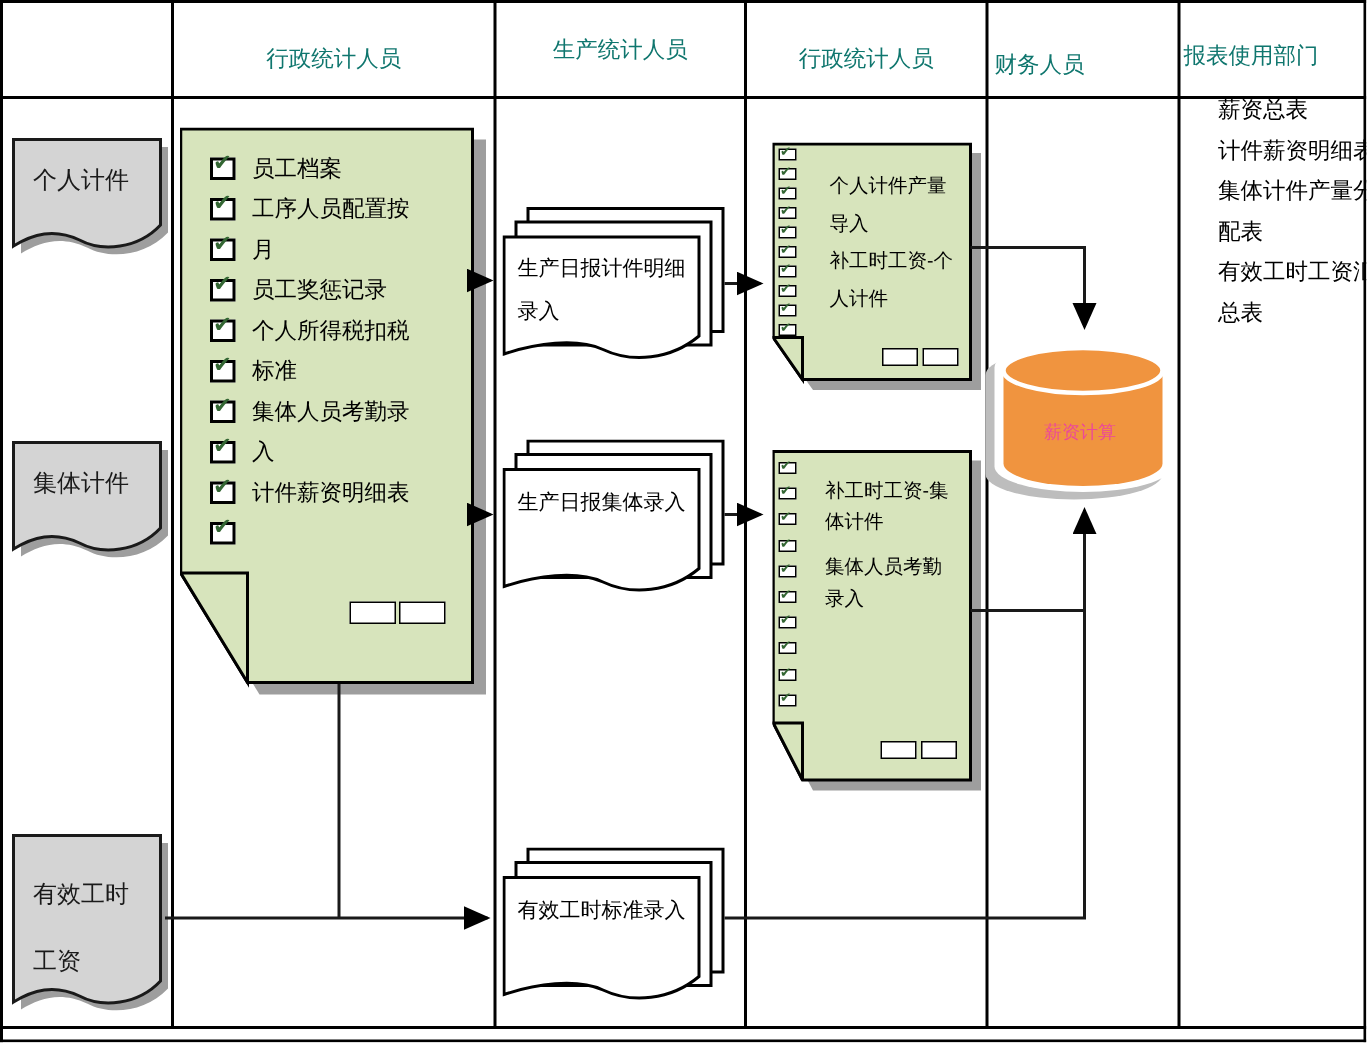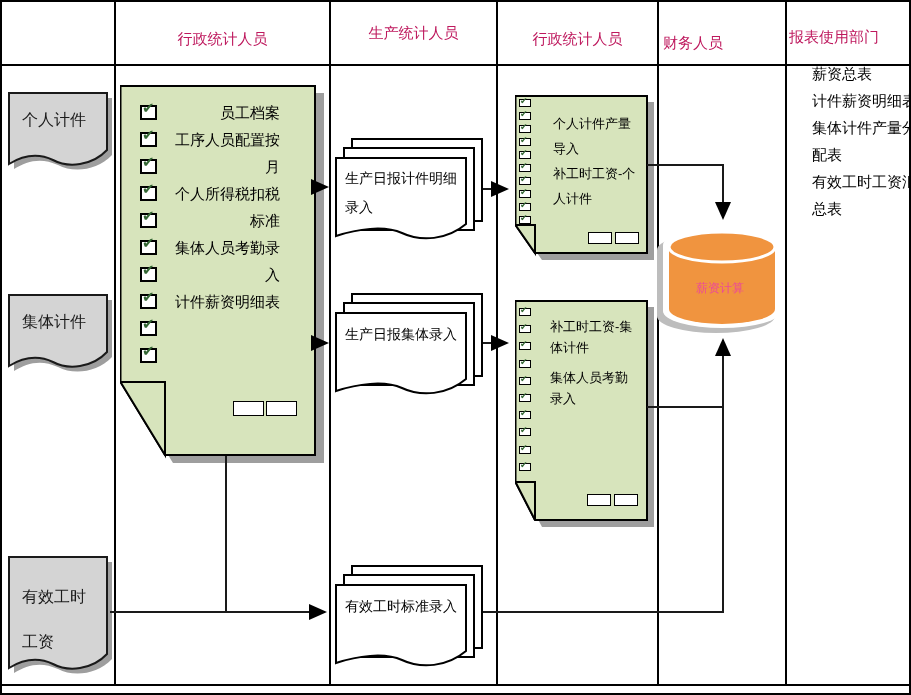--- a/index.html
+++ b/index.html
@@ -1,23 +1,23 @@
 <!DOCTYPE html>
 <html><head>
 <meta charset="utf-8">
 <style>
   html,body{margin:0;padding:0;background:#fff;}
   .canvas{position:relative;width:911px;height:695px;background:#fff;overflow:hidden;
           font-family:"Liberation Sans","DejaVu Sans",sans-serif;color:#000;}
   .abs{position:absolute;}
   .gridline{position:absolute;background:#000;}
-  .hdr{position:absolute;font-size:15px;color:#be185d;white-space:nowrap;}
+  .hdr{position:absolute;font-size:15px;color:#0f766e;white-space:nowrap;}
   .hdr.center{text-align:center;}
   .doc-label{position:absolute;font-size:16px;color:#1a1a1a;}
-  .note-text{position:absolute;font-size:15px;line-height:27px;word-break:break-all;text-align:right;}
+  .note-text{position:absolute;font-size:15px;line-height:27px;word-break:break-all;}
   .note-text-sm{position:absolute;font-size:13px;word-break:break-all;}
   .stack-text{position:absolute;font-size:14px;line-height:29px;word-break:break-all;width:118px;}
   .cbx{position:absolute;width:13px;height:11px;border:2px solid #000;background:#fff;}
   .cbx::after{content:"✔";position:absolute;left:0px;top:-8px;font-size:15px;font-weight:bold;color:#336633;}
   .cbx-sm{position:absolute;width:10px;height:6px;border:1.5px solid #000;background:#fff;}
   .cbx-sm::after{content:"✔";position:absolute;left:0px;top:-4px;font-size:9px;font-weight:bold;color:#336633;}
   .mini-rect{position:absolute;background:#fff;border:1.5px solid #000;}
   .reports{position:absolute;left:788px;top:60px;width:112px;font-size:15px;line-height:27px;word-break:break-all;padding-left:24px;}
   .cyl-label{position:absolute;left:660px;top:280px;width:120px;text-align:center;font-size:12px;color:#ec4899;}
   svg{display:block;}
@@ -81,20 +81,21 @@
     <span class="cbx" style="left:20px;top:101px;"></span>
     <span class="cbx" style="left:20px;top:128px;"></span>
     <span class="cbx" style="left:20px;top:155px;"></span>
     <span class="cbx" style="left:20px;top:182px;"></span>
     <span class="cbx" style="left:20px;top:209px;"></span>
     <span class="cbx" style="left:20px;top:236px;"></span>
     <span class="cbx" style="left:20px;top:263px;"></span>
     <div class="note-text" style="left:48px;top:14px;width:112px;">
       <div>员工档案</div>
       <div>工序人员配置按月</div>
+      <div>员工奖惩记录</div>
       <div>个人所得税扣税标准</div>
       <div>集体人员考勤录入</div>
       <div>计件薪资明细表</div>
     </div>
     <span class="mini-rect" style="left:113px;top:316px;width:29px;height:13px;"></span>
     <span class="mini-rect" style="left:146px;top:316px;width:29px;height:13px;"></span>
   </div>
 
   <div class="abs" style="left:335px;top:138px;">
     <svg width="150" height="112" viewBox="0 0 150 112">

